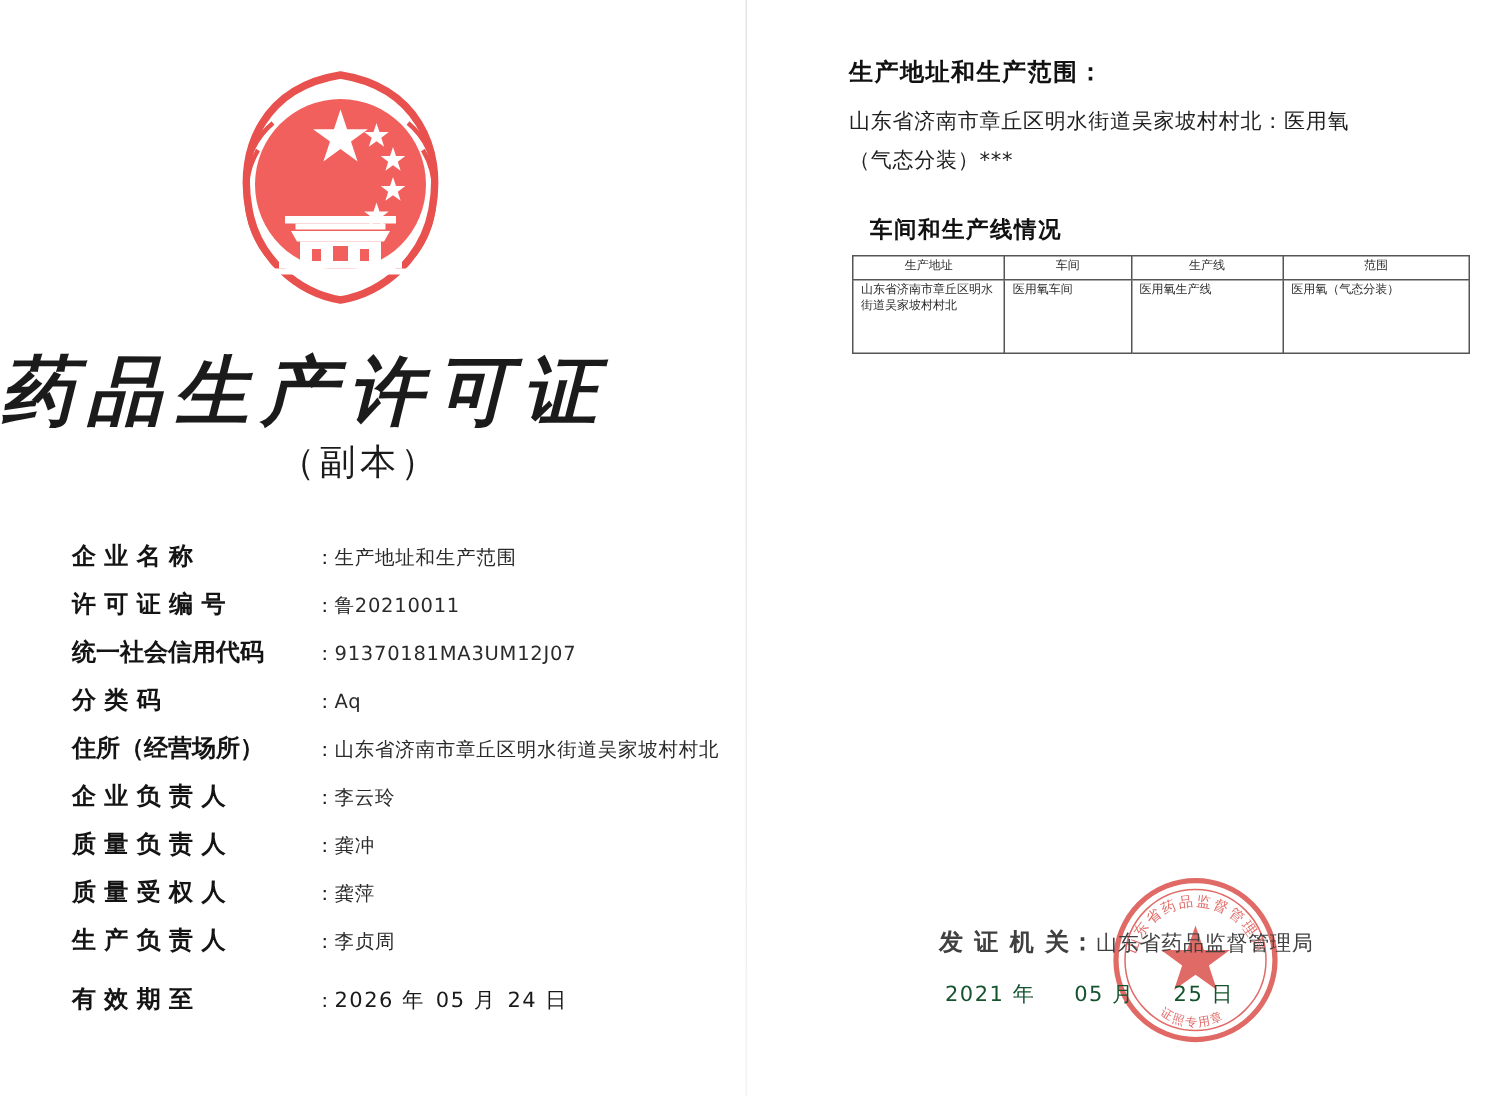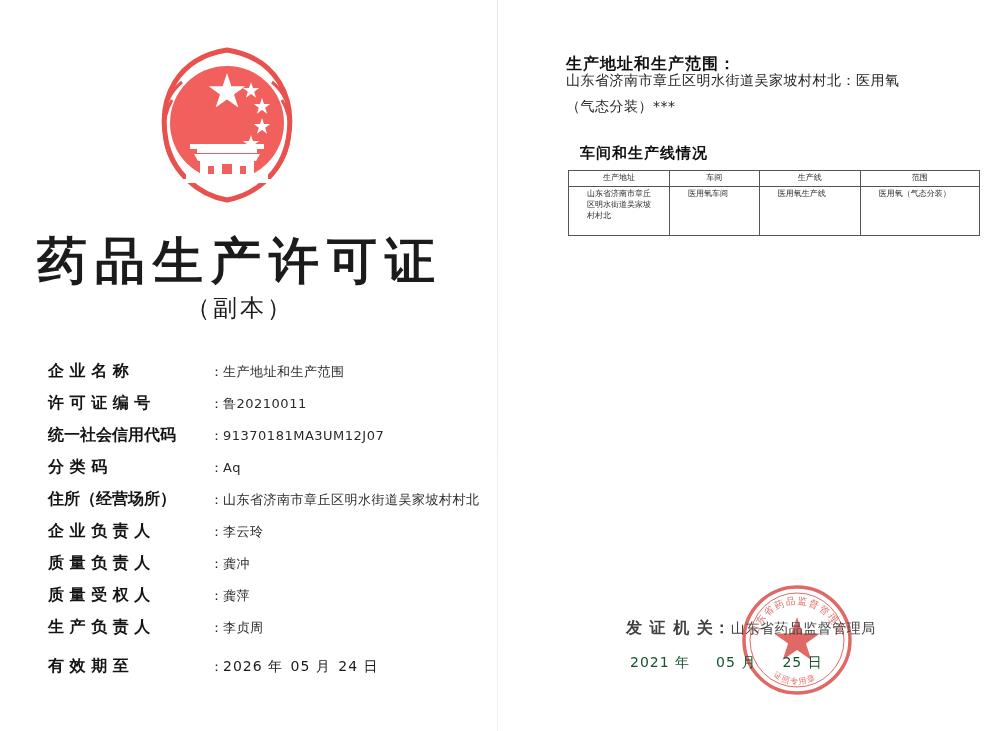--- a/index.html
+++ b/index.html
@@ -43,26 +43,26 @@
     top: 40px;
     width: 150px;
     height: 165px;
   }
 
   .title-main {
     position: absolute;
     left: 0;
     top: 228px;
     width: 480px;
-    text-align: center;
     font-size: 50px;
     font-weight: bold;
     letter-spacing: 8px;
     color: #1b1b1b;
     font-family: "DejaVu Serif", "Liberation Serif", serif;
+    font-style: italic;
   }
   .title-sub {
     position: absolute;
     left: 0;
     top: 292px;
     width: 480px;
     text-align: center;
     font-size: 24px;
     letter-spacing: 3px;
     color: #1b1b1b;
@@ -121,21 +121,21 @@
 
   
   .right-pane {
     position: absolute;
     left: 500px; top: 0;
     width: 500px; height: 731px;
   }
   .sec-heading {
     position: absolute;
     left: 66px;
-    top: 54px;
+    top: 38px;
     font-size: 16px;
     font-weight: bold;
     letter-spacing: 1px;
     color: #111;
     font-family: "DejaVu Sans", "Liberation Sans", sans-serif;
   }
   .addr-line1 {
     position: absolute;
     left: 66px;
     top: 72px;
@@ -169,21 +169,21 @@
     top: 170px;
     width: 412px;
     border-collapse: collapse;
     font-size: 8px;
     font-family: "DejaVu Sans", "Liberation Sans", sans-serif;
     color: #2b2b2b;
   }
   table.prod-table th,
   table.prod-table td {
     border: 1px solid #555;
-    padding: 2px 18px;
+    padding: 2px 5px;
     vertical-align: top;
     line-height: 1.35;
     font-family: Liberation Mono, monospace;
   }
   table.prod-table th {
     text-align: center;
     font-weight: normal;
     height: 11px;
   }
   table.prod-table td {

